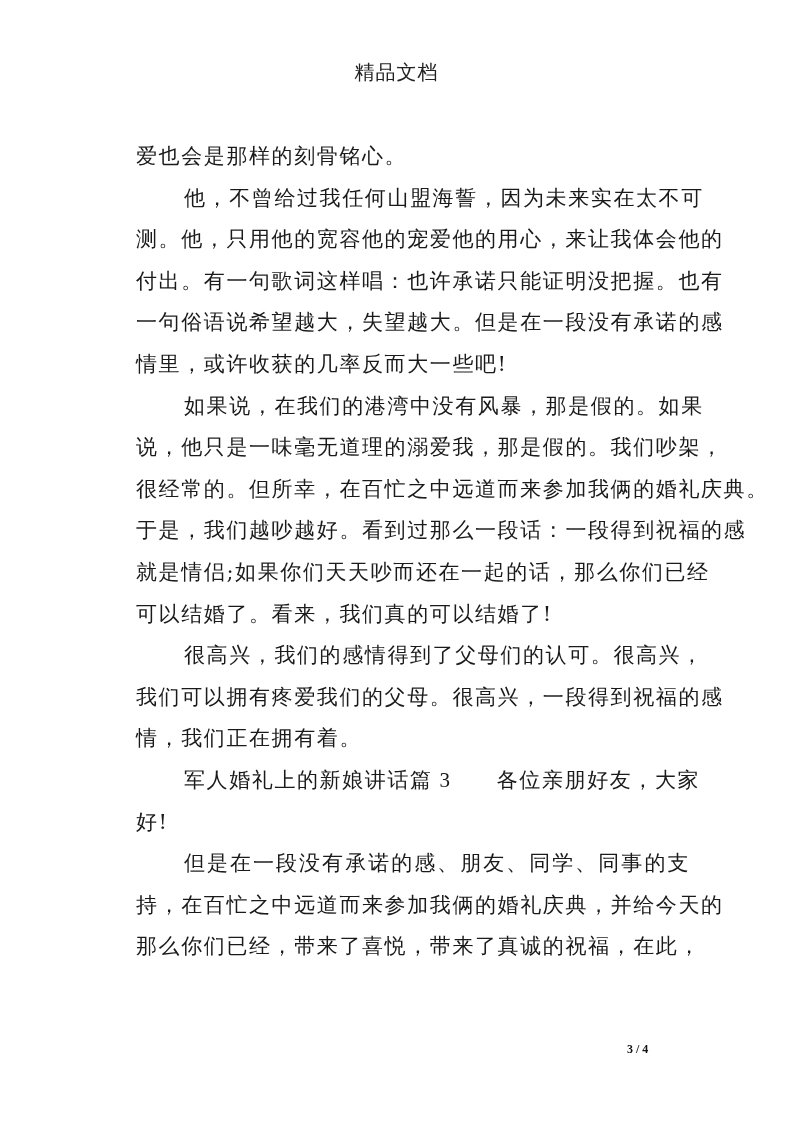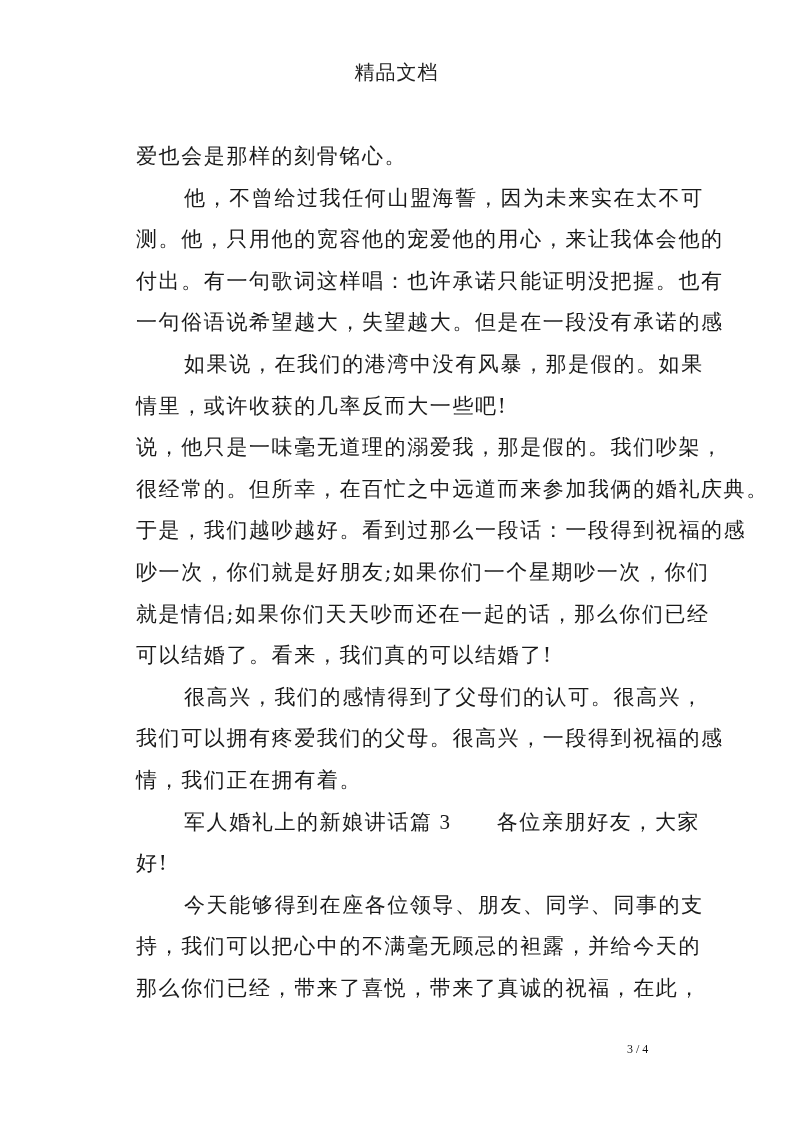--- a/index.html
+++ b/index.html
@@ -48,47 +48,46 @@
     }
     .line.indent {
       padding-left: 48px;
       font-family: Liberation Serif, serif;
     }
     .page-number {
       position: absolute;
       top: 1042px;
       left: 627px;
       font-family: "Liberation Serif", serif;
-      font-weight: normal;
+      font-weight: bold;
       font-size: 12px;
       color: #111;
     }
   </style>
 </head>
 <body>
 
 <div class="page-header">精品文档</div>
 
 <div class="body-text">
   <div class="line last">爱也会是那样的刻骨铭心。</div>
   <div class="line indent">他，不曾给过我任何山盟海誓，因为未来实在太不可</div>
   <div class="line">测。他，只用他的宽容他的宠爱他的用心，来让我体会他的</div>
   <div class="line">付出。有一句歌词这样唱：也许承诺只能证明没把握。也有</div>
   <div class="line">一句俗语说希望越大，失望越大。但是在一段没有承诺的感</div>
+  <div class="line last">情里，或许收获的几率反而大一些吧!</div>
   <div class="line indent">如果说，在我们的港湾中没有风暴，那是假的。如果</div>
-  <div class="line last">情里，或许收获的几率反而大一些吧!</div>
   <div class="line">说，他只是一味毫无道理的溺爱我，那是假的。我们吵架，</div>
   <div class="line">很经常的。但所幸，在百忙之中远道而来参加我俩的婚礼庆典。</div>
   <div class="line">于是，我们越吵越好。看到过那么一段话：一段得到祝福的感</div>
-  <div class="line">吵一次，你们就是好朋友;如果你们一个星期吵一次，你们</div>
   <div class="line">就是情侣;如果你们天天吵而还在一起的话，那么你们已经</div>
   <div class="line last">可以结婚了。看来，我们真的可以结婚了!</div>
   <div class="line indent">很高兴，我们的感情得到了父母们的认可。很高兴，</div>
   <div class="line">我们可以拥有疼爱我们的父母。很高兴，一段得到祝福的感</div>
   <div class="line last">情，我们正在拥有着。</div>
   <div class="line indent">军人婚礼上的新娘讲话篇 3　　各位亲朋好友，大家</div>
   <div class="line last">好!</div>
-  <div class="line indent">今天能够得到在座各位领导、朋友、同学、同事的支</div>
-  <div class="line">持，我们可以把心中的不满毫无顾忌的袒露，并给今天的</div>
+  <div class="line indent">但是在一段没有承诺的感、朋友、同学、同事的支</div>
+  <div class="line">持，在百忙之中远道而来参加我俩的婚礼庆典，并给今天的</div>
   <div class="line">那么你们已经，带来了喜悦，带来了真诚的祝福，在此，</div>
 </div>
 
 <div class="page-number">3 / 4</div>
 
 </body></html>

